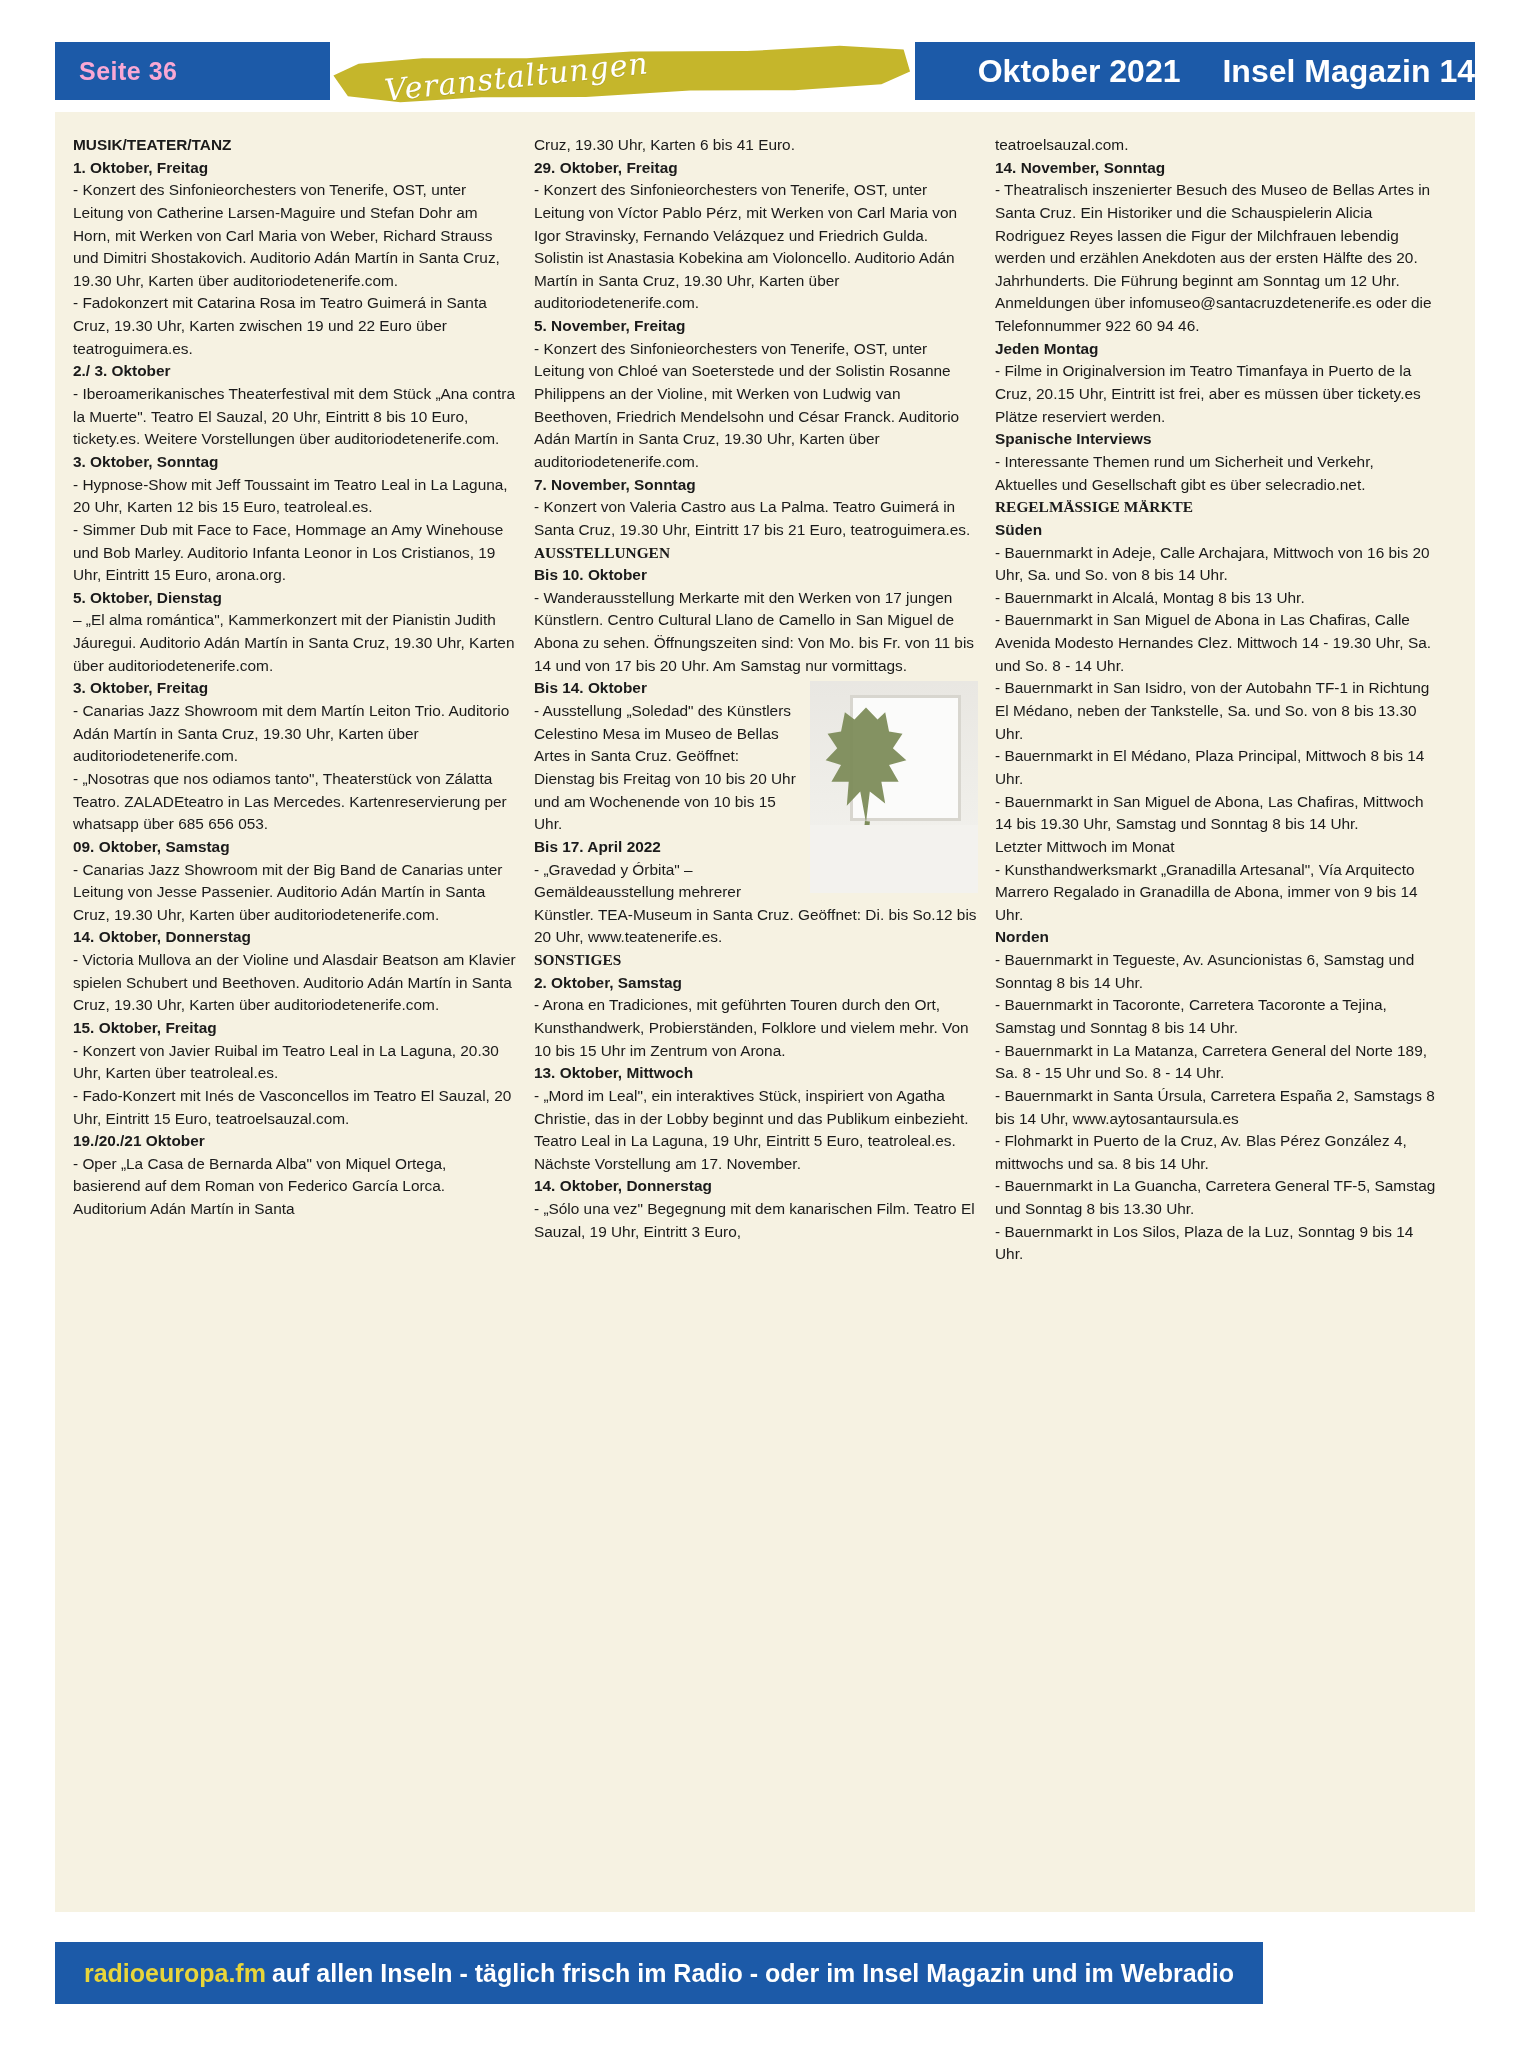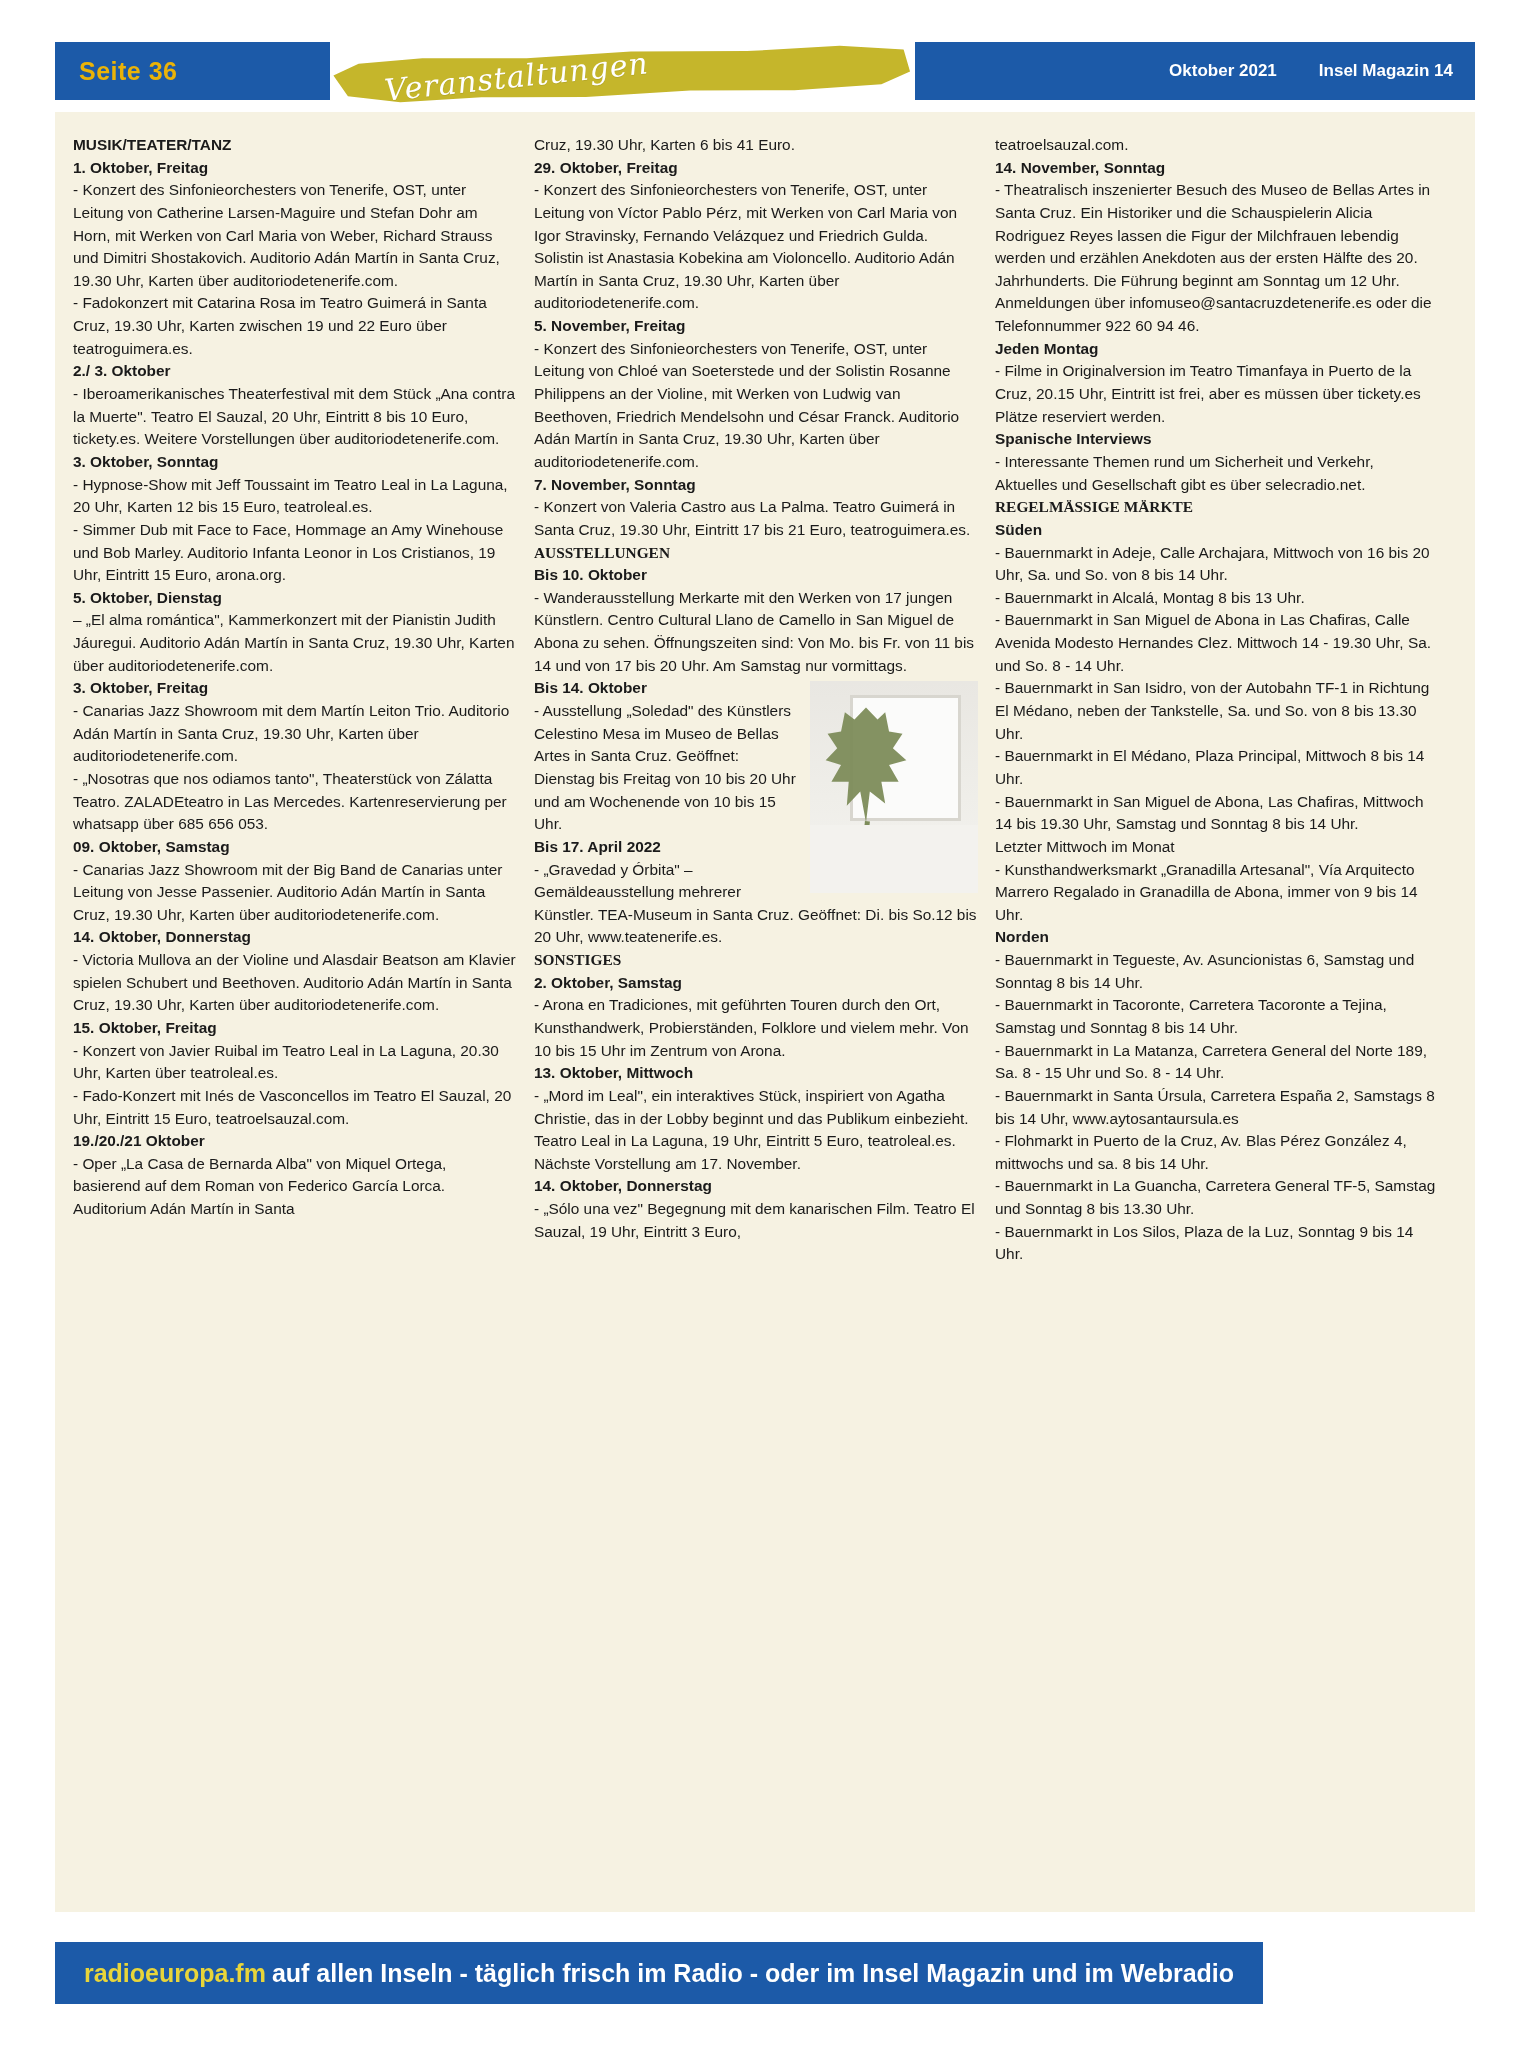--- a/index.html
+++ b/index.html
@@ -16,32 +16,32 @@
     box-sizing:border-box;
   }
 
   
   .header{
     position:absolute;left:55px;top:42px;width:1420px;height:58px;
   }
   .hdr-left{
     position:absolute;left:0;top:0;width:275px;height:58px;
     background:#1c5aa8;
-    color:#eab308;
+    color:#f9a8d4;
     font-size:25px;font-weight:bold;
     display:flex;align-items:center;padding-left:24px;
     box-sizing:border-box;
     letter-spacing:0.5px;
   }
   .hdr-right{
     position:absolute;right:0;top:0;width:560px;height:58px;
     background:#1c5aa8;color:#ffffff;
-    font-size:17px;font-weight:bold;
+    font-size:32px;font-weight:bold;
     display:flex;align-items:center;justify-content:flex-end;
-    padding-right:22px;box-sizing:border-box;
+    box-sizing:border-box;
     gap:42px;
   }
   .hdr-brush{
     position:absolute;left:265px;top:-5px;width:600px;height:72px;
   }
   .brush-shape{
     position:absolute;left:10px;top:14px;width:580px;height:46px;
     background:#c5b62b;
     border-radius:6px 20px 8px 24px;
     transform:rotate(-1.6deg);

